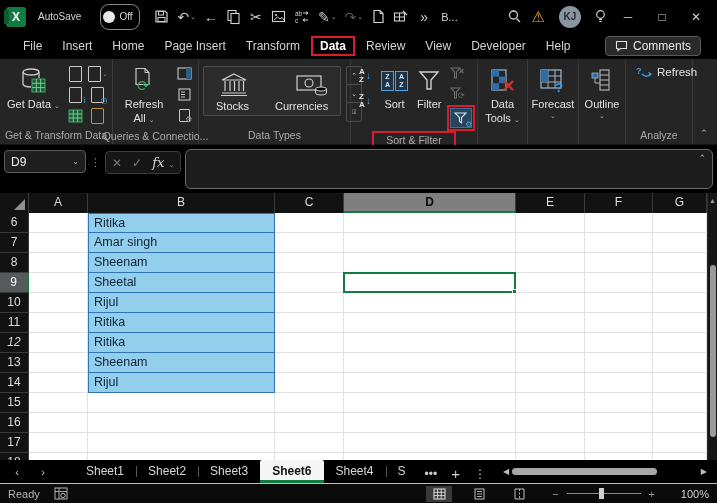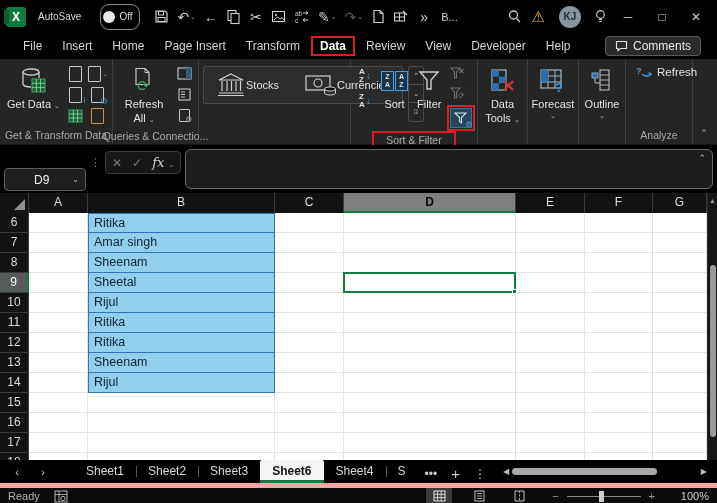--- a/index.html
+++ b/index.html
@@ -39,42 +39,42 @@
 .rgroup .content { flex:1; display:flex; align-items:flex-start; padding:5px 4px 0 4px; gap:3px; }
 .rgroup .glabel { height:19px; font-size:10.5px; color:#ababab; text-align:center; display:flex; align-items:center; justify-content:center; white-space:nowrap; }
 .bigbtn { display:flex; flex-direction:column; align-items:center; justify-content:flex-start; font-size:11px; color:#e2e2e2; text-align:center; padding:2px 3px; line-height:1.25; }
 .bigbtn .bicon { height:30px; display:flex; align-items:center; justify-content:center; margin-bottom:2px; }
 .bigbtn .chev { font-size:7px; color:#b0b0b0; }
 .minicol { display:flex; flex-direction:column; gap:2px; }
 .minirow { display:flex; gap:2px; }
 .minibtn { width:20px; height:19px; display:flex; align-items:center; justify-content:center; position:relative; }
 .minibtn .dd { font-size:6px; color:#9a9a9a; margin-left:1px; }
 .gallery { display:flex; border:1px solid #4a4a4a; background:#2c2c2c; border-radius:2px; padding:2px 4px; gap:10px; }
-.gal-item { display:flex; flex-direction:row; align-items:center; font-size:11px; color:#e2e2e2; padding:1px 8px; }
+.gal-item { display:flex; flex-direction:column; align-items:flex-end; font-size:11px; color:#e2e2e2; padding:1px 8px; }
 .gal-item .bicon { height:30px; display:flex; align-items:center; justify-content:center; }
 .gal-scroll { display:flex; flex-direction:column; border:1px solid #4a4a4a; border-radius:2px; margin-left:2px; }
 .gal-scroll div { width:14px; height:18px; display:flex; align-items:center; justify-content:center; font-size:7px; color:#cfcfcf; border-bottom:1px solid #4a4a4a; }
 .gal-scroll div:last-child { border-bottom:none; }
 .az-icon { display:flex; align-items:center; font-size:8px; font-weight:bold; color:#e0e0e0; line-height:1; }
 .az-icon .letters { display:flex; flex-direction:column; }
 .az-icon .arr { color:#4aa3e0; font-size:10px; margin-left:1px; }
 .sort-tiles { display:flex; gap:1px; }
 .sort-tiles .tile { width:13px; height:20px; border:1px solid #4aa3e0; background:#1c3345; color:#cfe6f6; font-size:7px; font-weight:bold; display:flex; flex-direction:column; align-items:center; justify-content:center; line-height:1.1; }
 .adv-wrap { border:2px solid #d81e2a; padding:1px; margin-top:1px; }
 .adv-btn { width:22px; height:20px; background:#27455c; border:1px solid #3e6f94; display:flex; align-items:center; justify-content:center; position:relative; }
 .overlay-glyph { position:absolute; right:-1px; bottom:-2px; font-size:8px; }
 .glabel .red-label { border:2px solid #d81e2a; padding:1px 12px; }
 .solver-row { display:flex; align-items:center; gap:5px; font-size:11.5px; color:#e2e2e2; padding:4px 6px; }
 .ribbon-collapse { width:22px; display:flex; align-items:flex-end; justify-content:center; padding-bottom:6px; color:#b8b8b8; font-size:9px; }
 .docicon { position:relative; width:13px; height:16px; border:1.2px solid #c9c9c9; border-radius:1px; background:transparent; }
 .docicon .badge { position:absolute; right:-4px; bottom:-3px; font-size:8px; line-height:1; }
 
 
 .formulabar { height:48px; flex:0 0 48px; background:#000; display:flex; align-items:flex-start; padding:3px 4px; gap:4px; }
-.namebox { width:82px; height:23px; margin-top:20px; background:#1f1f1f; border:1px solid #5c5c5c; border-radius:4px; display:flex; align-items:center; padding:0 6px;text-align:center; }
+.namebox { width:82px; height:23px; margin-top:2px; background:#1f1f1f; border:1px solid #5c5c5c; border-radius:4px; display:flex; align-items:center; padding:0 6px; }
 .namebox .val { flex:1; font-size:12px; color:#f0f0f0; }
 .namebox .chev { font-size:8px; color:#bbb; }
 .fb-dots { color:#8a8a8a; font-size:11px; margin-top:8px; letter-spacing:0; }
 .fxgroup { height:23px; margin-top:3px; border:1px solid #3c3c3c; border-radius:4px; display:flex; align-items:center; padding:0 6px; gap:10px; background:#161616; }
 .fxgroup .fbtn { color:#7a7a7a; font-size:12px; }
 .fxgroup .fx { color:#d8d8d8; font-style:italic; font-size:13px; font-family:"DejaVu Serif", serif; }
 .fxgroup .fx .chev { font-size:7px; font-style:normal; color:#9a9a9a; }
 .fb-input { flex:1; height:40px; margin-top:1px; background:#1d1d1d; border:1px solid #6a6a6a; border-radius:6px; position:relative; color:#e8e8e8; font-size:12px; padding:3px 18px 3px 6px; }
 .fb-expand { position:absolute; top:3px; right:6px; color:#bdbdbd; font-size:9px; }
 
@@ -105,21 +105,21 @@
 .stab { font-size:12px; color:#d8d8d8; padding:4px 12px 0 12px; position:relative; }
 .stab .div { position:absolute; right:-1px; top:6px; width:1px; height:11px; background:#555; }
 .stab.active { background:#f5f5f5; color:#111; font-weight:bold; border-bottom:3px solid #107c41; border-radius:2px 2px 0 0; }
 .stab-extra { color:#cfcfcf; font-size:12px; padding:4px 7px 0 7px; }
 .hscroll { flex:1; display:flex; align-items:center; margin:0 6px 0 10px; gap:3px; }
 .hscroll .harr { color:#bdbdbd; font-size:8px; }
 .hscroll .track { flex:1; height:9px; position:relative; }
 .hscroll .hthumb { position:absolute; left:0; top:1px; width:78%; height:7px; background:#a8a8a8; border-radius:4px; }
 
 
-.statusbar { flex:1; background:#0b0b0b; border-top:5px solid #fca5a5; display:flex; align-items:center; font-size:11px; color:#b5b5b5; padding:0 8px; gap:14px; }
+.statusbar { flex:1; background:#0b0b0b; border-top:1px solid #fca5a5; display:flex; align-items:center; font-size:11px; color:#b5b5b5; padding:0 8px; gap:14px; }
 .statusbar .acc { display:flex; align-items:center; gap:5px; color:#d0d0d0; font-weight:bold; }
 .statusbar .grow { flex:1; }
 .viewbtn { width:26px; height:16px; display:flex; align-items:center; justify-content:center; }
 .viewbtn.active { background:#3a3a3a; }
 .zoomctl { display:flex; align-items:center; gap:8px; margin:0 6px; }
 .zoomctl .track { width:74px; height:1px; background:#8a8a8a; position:relative; }
 .zoomctl .zthumb { position:absolute; left:44%; top:-5px; width:5px; height:11px; background:#d0d0d0; }
 .zoom-label { color:#d0d0d0; width:34px; text-align:right; }
 .dim { color:#9a9a9a; }
 svg { overflow:visible; }
@@ -339,20 +339,21 @@
             </div>
             <span>Currencies</span>
           </div>
         </div>
         <div class="gal-scroll">
           <div>⌃</div>
           <div>⌄</div>
           <div>⍗</div>
         </div>
       </div>
+      <div class="glabel">Data Types</div>
     </div>
 
     <div class="rgroup" style="width:127px">
       <div class="content">
         <div class="minicol" style="gap:6px;padding-top:2px">
           <div class="minibtn">
             <div class="az-icon">
                 <span class="letters">
                   <span>A</span>
                   <span>Z</span>
@@ -578,21 +579,21 @@
           <div class="row-header" style="width: 29px;">11</div>
           <div class="cell" style="width: 59px;"></div>
           <div class="cell filled" style="width: 187px;">Ritika</div>
           <div class="cell" style="width: 69px;"></div>
           <div class="cell" style="width: 172px;"></div>
           <div class="cell" style="width: 69px;"></div>
           <div class="cell" style="width: 68px;"></div>
           <div class="cell" style="width: 54px;"></div>
         </div>
         <div class="grid-row">
-          <div class="row-header" style="width: 29px;">12</div>
+          <div class="row-header" style="width: 29px; font-style: italic;">12</div>
           <div class="cell" style="width: 59px;"></div>
           <div class="cell filled" style="width: 187px;">Ritika</div>
           <div class="cell" style="width: 69px;"></div>
           <div class="cell" style="width: 172px;"></div>
           <div class="cell" style="width: 69px;"></div>
           <div class="cell" style="width: 68px;"></div>
           <div class="cell" style="width: 54px;"></div>
         </div>
         <div class="grid-row">
           <div class="row-header" style="width: 29px;">13</div>

